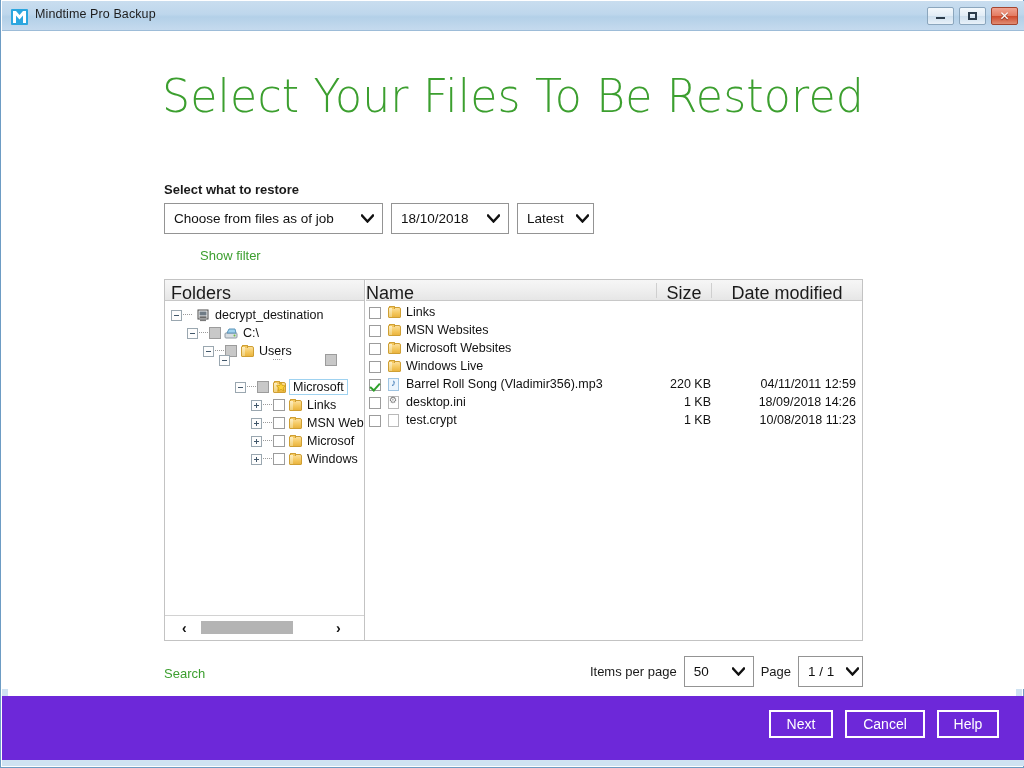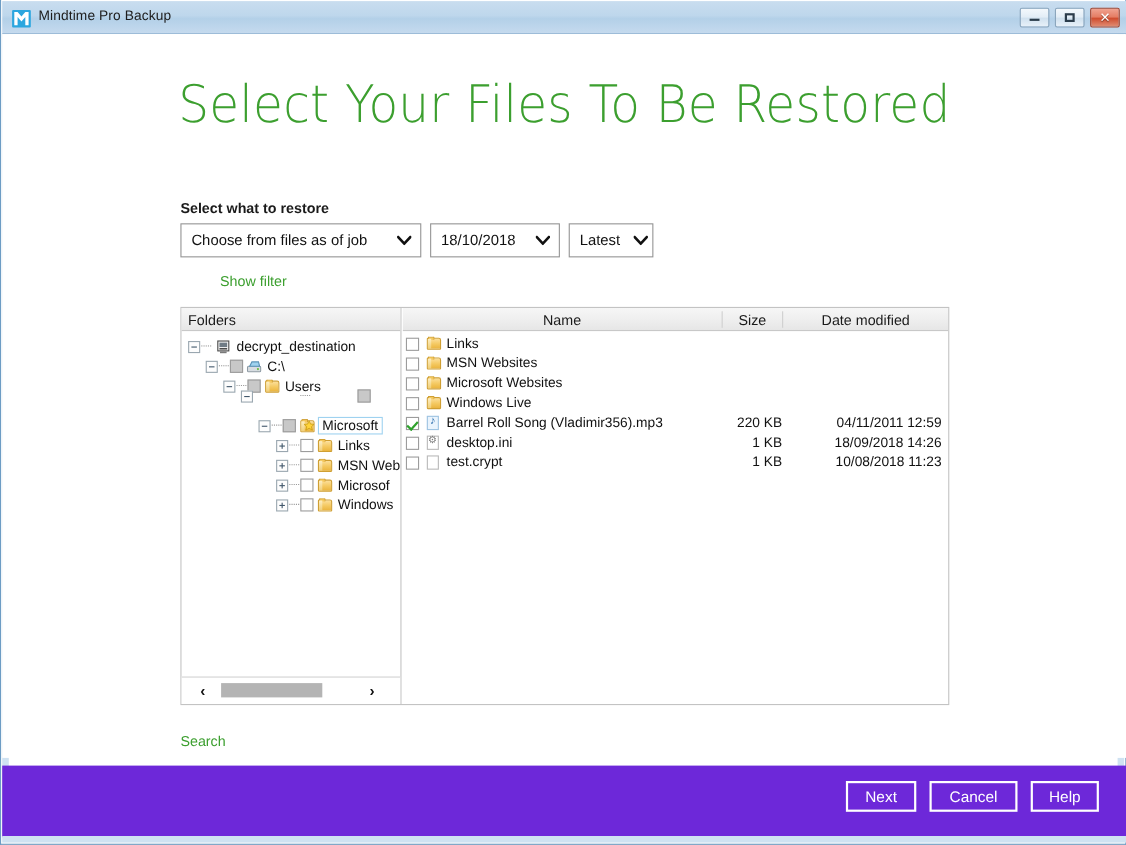--- a/index.html
+++ b/index.html
@@ -87,24 +87,24 @@
     position:absolute;left:0;top:0;width:200px;height:360px;
     border-right:1px solid #c3c3c3;box-sizing:border-box;overflow:hidden;
   }
   .list-pane{
     position:absolute;left:201px;top:0;width:496px;height:360px;overflow:hidden;
   }
   .hdr{
     height:21px;box-sizing:border-box;
     background:linear-gradient(to bottom,#f6f6f6 0%,#efefef 50%,#e6e6e6 100%);
     border-bottom:1px solid #c8c8c8;
-    font-size:13px;color:#1a1a1a;position:relative;
+    font-size:18px;color:#1a1a1a;position:relative;
   }
   .hdr .h-folders{position:absolute;left:6px;top:3px;}
-  .hdr .h-name{position:absolute;left:0;top:3px;width:290px;text-align:center;}
+  .hdr .h-name{position:absolute;left:0;top:3px;width:290px;text-align:left;}
   .hdr .h-size{position:absolute;left:291px;top:3px;width:54px;text-align:center;}
   .hdr .h-date{position:absolute;left:346px;top:3px;width:150px;text-align:center;}
   .hdr .vdiv{position:absolute;top:3px;width:1px;height:15px;background:#cfcfcf;}
   
   .tree-body{position:relative;height:316px;font-size:12.5px;color:#111;}
   .trow{position:absolute;height:18px;display:flex;align-items:center;white-space:nowrap;}
   .exp{width:11px;height:11px;box-sizing:border-box;border:1px solid #9aa7b0;
        background:#fdfdfd;position:relative;flex:none;}
   .exp::before{content:"";position:absolute;left:2px;top:4px;width:5px;height:1px;background:#42586b;}
   .exp.plus::after{content:"";position:absolute;left:4px;top:2px;width:1px;height:5px;background:#42586b;}
@@ -416,20 +416,40 @@
               <span class="lsize">1 KB</span>
               <span class="ldate">10/08/2018 11:23</span>
             </div>
           </div>
       </div>
 
     </div>
 
     <a class="link-green search-link" href="#">Search</a>
 
+    <div class="pager">
+      <span class="pg-lbl">Items per page</span>
+      <div class="sel sel-items">
+        <span class="cv">50</span>
+        <span class="caret">
+          <svg width="13" height="9" viewBox="0 0 13 9">
+              <path d="M1 1.5 L6.5 7.5 L12 1.5" stroke="#111" stroke-width="2.4" fill="none" stroke-linecap="square"></path>
+            </svg>
+        </span>
+      </div>
+      <span class="pg-lbl">Page</span>
+      <div class="sel sel-page">
+        <span class="cv">1 / 1</span>
+        <span class="caret">
+          <svg width="13" height="9" viewBox="0 0 13 9">
+              <path d="M1 1.5 L6.5 7.5 L12 1.5" stroke="#111" stroke-width="2.4" fill="none" stroke-linecap="square"></path>
+            </svg>
+        </span>
+      </div>
+    </div>
 
   </div>
 
   <div class="footer">
     <div class="fbtns">
       <div class="fbtn">Next</div>
       <div class="fbtn cancel">Cancel</div>
       <div class="fbtn help">Help</div>
     </div>
   </div>

